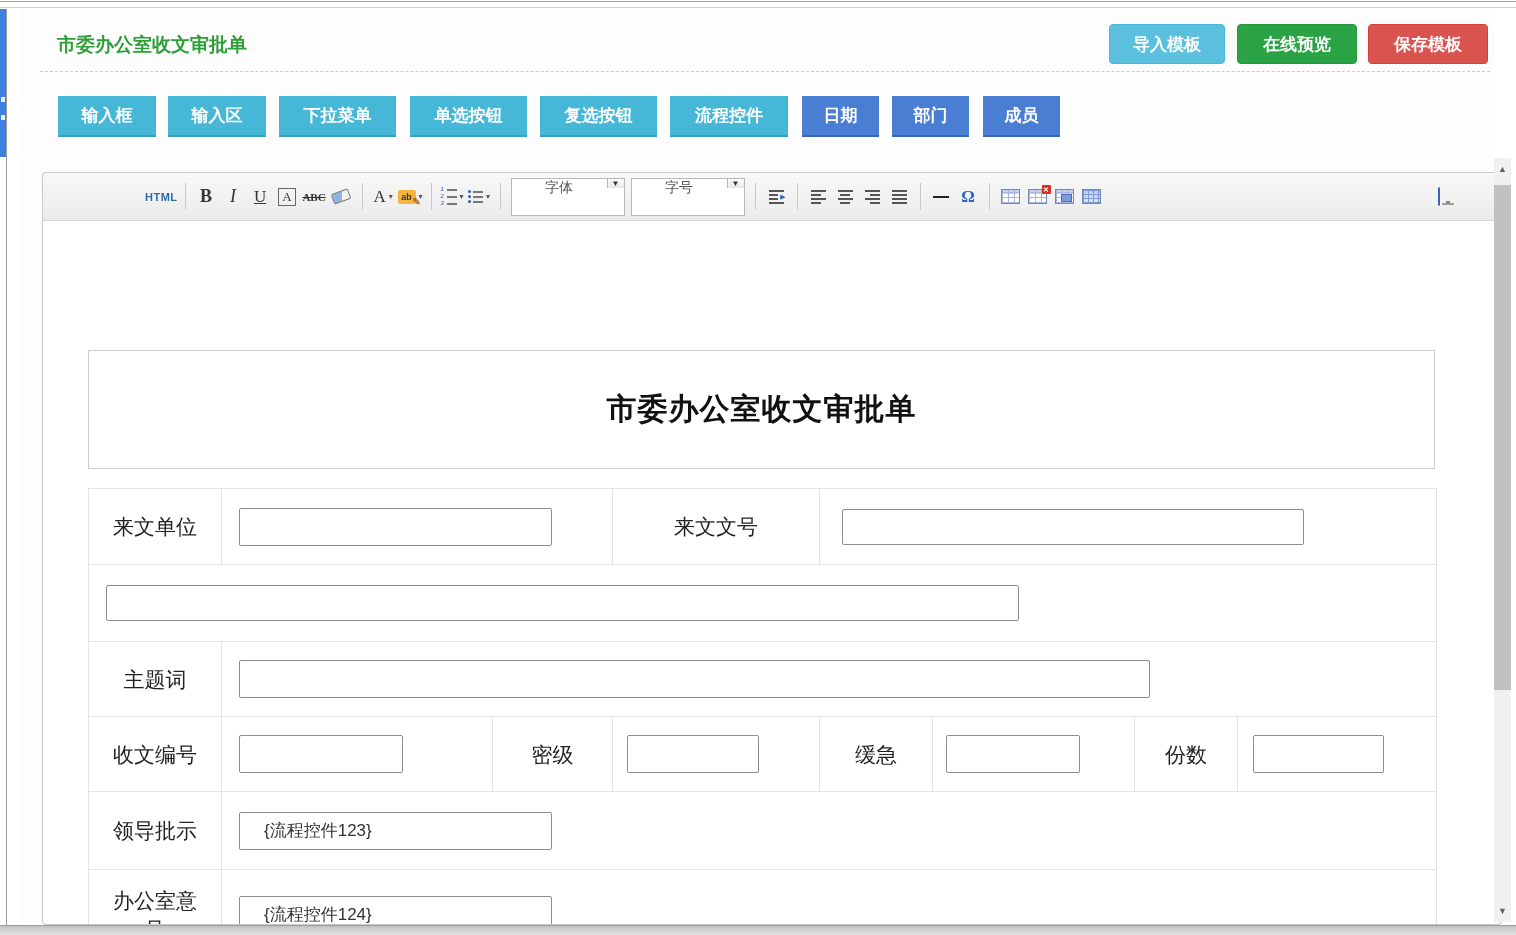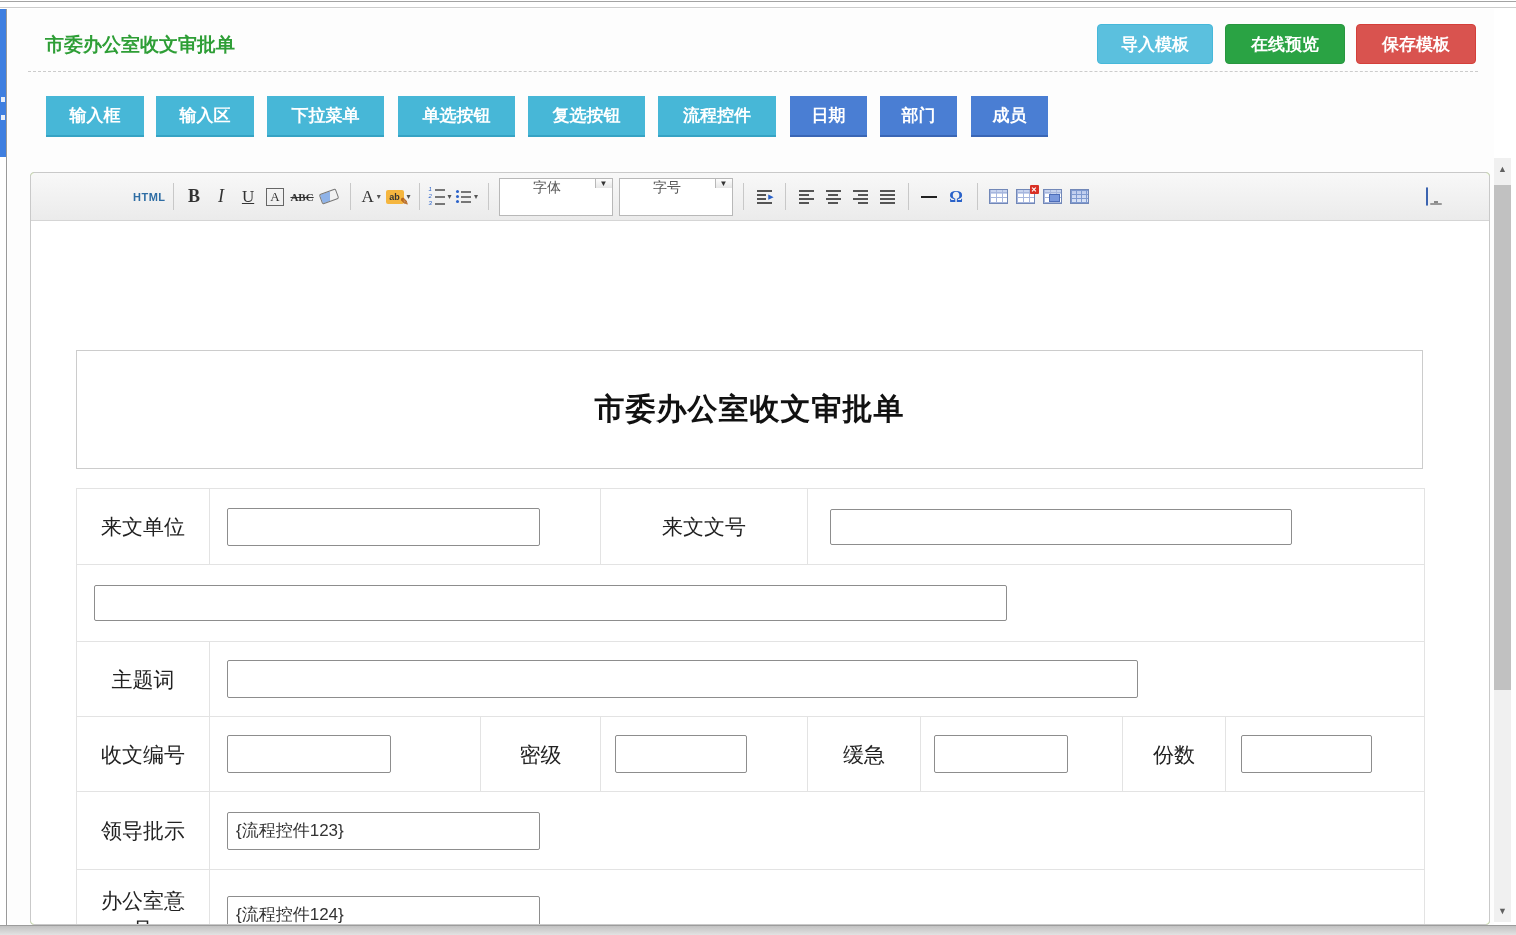--- a/index.html
+++ b/index.html
@@ -7,21 +7,21 @@
   .screen { position:relative; width:1516px; height:935px; background:#fff; overflow:hidden; }
 
   
   .topline1 { position:absolute; top:1px; left:0; right:0; height:1px; background:#a3a3a3; }
   .topline2 { position:absolute; top:7px; left:0; right:0; height:1px; background:#cccccc; }
   .left-strip { position:absolute; left:0; top:9px; width:7px; bottom:10px; background:#fff; border-right:1px solid #9a9a9a; }
   .strip-blue { position:absolute; left:0; top:0; width:6px; height:148px; background:#3f7fe0; }
   .strip-mark { position:absolute; left:1px; width:4px; height:5px; background:#e8eef9; }
   .bottom-bar { position:absolute; left:0; right:0; bottom:0; height:10px; background:linear-gradient(#c2c2c2,#e2e2e2); border-top:1px solid #9c9c9c; }
 
-  .main { position:absolute; left:8px; top:9px; right:22px; height:916px; background:#fdfdfd; }
+  .main { position:absolute; left:20px; top:9px; right:22px; height:916px; background:#fdfdfd; }
 
   
   .page-title { position:absolute; left:37px; top:23px; font-size:19px; font-weight:bold; color:#2e9e36; }
   .hbtn { position:absolute; top:15px; height:40px; border:none; border-radius:4px; color:#fff; font-size:17px; font-weight:bold; font-family:inherit; cursor:pointer;text-align:center; }
   .hbtn.info    { left:1089px; width:116px; background:#5bc0de; border:1px solid #46b8da; }
   .hbtn.success { left:1217px; width:120px; background:#2aa344; border:1px solid #28963f; }
   .hbtn.danger  { left:1348px; width:120px; background:#d9534f; border:1px solid #d43f3a; }
   .dashed-sep { position:absolute; top:62px; left:20px; width:1450px; border-top:1px dashed #ccc; }
 
   
@@ -85,21 +85,21 @@
   .ed-content { position:relative; height:704px; background:#fff; overflow:hidden; }
   .doc-title-box { position:absolute; left:45px; top:129px; width:1347px; height:119px; border:1px solid #ccc; display:flex; align-items:center; justify-content:center; }
   .doc-title { font-size:30px; font-weight:bold; color:#111; letter-spacing:1px; }
   .doc-table { position:absolute; left:45px; top:267px; width:1349px; border:1px solid #e3e3e3; border-bottom:none; }
   .t-row { display:flex; border-top:1px solid #e3e3e3; }
   .t-row:first-child { border-top:none; }
   .t-cell { border-left:1px solid #e3e3e3; display:flex; align-items:center; flex:none; }
   .t-cell:first-child { border-left:none; }
   .t-label { justify-content:center; font-size:21px; color:#222; }
   .t-label span { line-height:29px; text-align:center; }
-  .t-input { height:38px; border:1px solid #8d8d8d; border-radius:2px; background:#fff; font-size:17px; color:#333; padding:0 8px; font-family:inherit; }
+  .t-input { height:38px; border:1px solid #8d8d8d; border-radius:2px; background:#fff; font-size:17px; color:#333; padding:0 24px; font-family:inherit; }
 
   
   .tooltip { position:absolute; left:798px; top:328px; width:219px; height:43px; background:#fdf5da; border:1px solid #eccb85; border-radius:8px; box-shadow:0 2px 5px rgba(0,0,0,.18); display:flex; align-items:center; padding:0 13px; font-size:16px; color:#555; z-index:5; }
   .tooltip a { color:#3440cf; text-decoration:underline; cursor:pointer; }
   .tooltip .edit { margin-left:4px; }
   .tooltip .del { margin-left:40px; }
 
   
   .v-scrollbar { position:absolute; right:5px; top:158px; width:17px; height:764px; background:#f0f0f0; }
   .sb-up, .sb-down { position:absolute; left:0; width:17px; height:17px; display:flex; align-items:center; justify-content:center; font-size:9px; color:#606060; cursor:pointer; }

